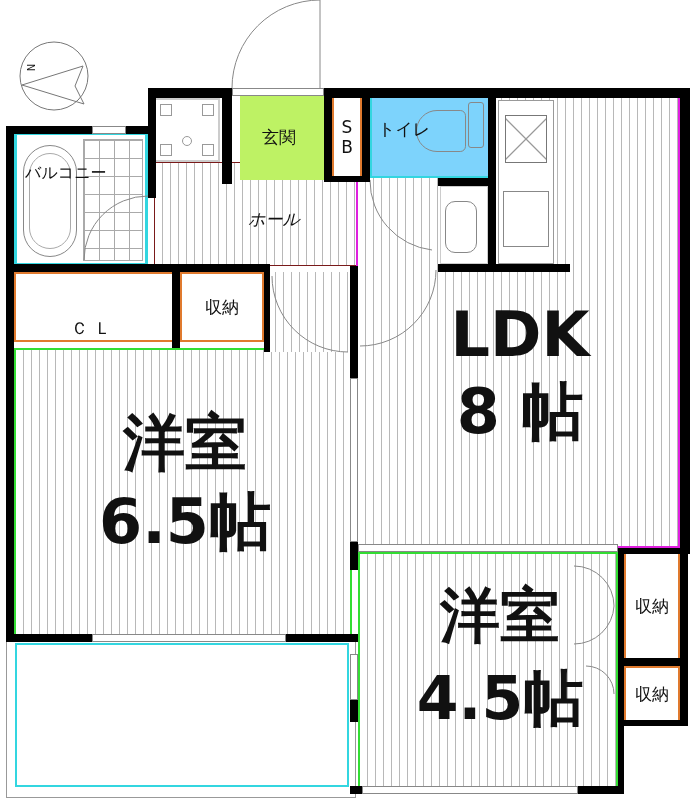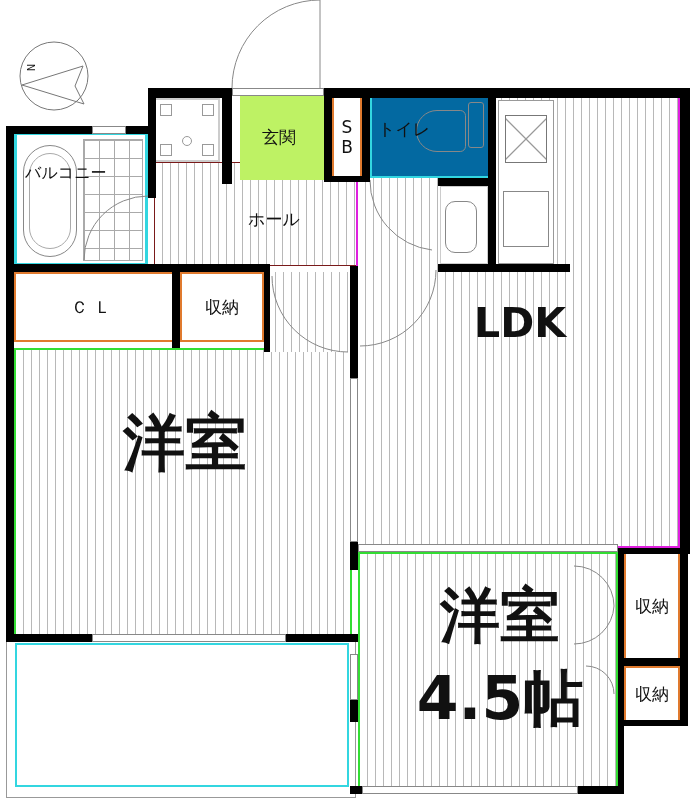--- a/index.html
+++ b/index.html
@@ -68,62 +68,64 @@
 
 <div class="abs" style="left:232px;top:96px;width:94px;height:84px;background:#bef264;margin-left:8px;">
   <span class="small-label" style="left:22px;top:30px;">玄関</span>
 </div>
 
 <div class="storage" style="left:332px;top:96px;width:30px;height:82px;flex-direction:column;">
   <span style="font-size:17px;line-height:20px;">S</span>
   <span style="font-size:17px;line-height:20px;">B</span>
 </div>
 
-<div class="abs" style="left:370px;top:96px;width:120px;height:82px;border:2px solid #33d6e0;background:#0369a1;">
+<div class="abs" style="left:370px;top:96px;width:120px;height:82px;border:2px solid #33d6e0;background:#7dd3fc;">
   <div class="abs" style="left:44px;top:12px;width:50px;height:42px;border:1px solid #888;border-radius:22px 6px 6px 22px;"></div>
   <div class="abs" style="left:96px;top:4px;width:16px;height:46px;border:1px solid #888;border-radius:3px;"></div>
   <span class="small-label" style="left:6px;top:20px;">トイレ</span>
 </div>
 <svg style="left:370px;top:180px;" width="70" height="72">
   <path d="M0,0 A70,70 0 0 0 62,70" fill="none" stroke="#888" stroke-width="1"></path>
 </svg>
 
 <div class="abs" style="left:440px;top:186px;width:48px;height:78px;background:#fff;border:1px solid #ccc;">
   <div class="abs" style="left:4px;top:14px;width:32px;height:52px;border:1px solid #888;border-radius:10px;"></div>
 </div>
 
-<span class="small-label" style="left:248px;top:208px;">ホール</span>
+<span class="small-label" style="left:248px;top:208px;font-style:italic;">ホール</span>
 
 <div class="abs" style="left:498px;top:100px;width:56px;height:164px;border:1px solid #999;background:#fff;">
   <div class="abs" style="left:6px;top:14px;width:42px;height:48px;border:1px solid #777;
        background-image: linear-gradient(45deg, transparent 48%, #999 50%, transparent 52%), linear-gradient(-45deg, transparent 48%, #999 50%, transparent 52%);"></div>
   <div class="abs" style="left:4px;top:90px;width:46px;height:56px;border:1px solid #888;"></div>
 </div>
 
-<div class="storage" style="left:14px;top:272px;width:160px;height:70px;">
+<div class="storage" style="left:14px;top:272px;width:160px;height:70px;align-items:flex-end;">
   <span style="font-size:17px;letter-spacing:6px;">ＣＬ</span>
 </div>
 <div class="storage" style="left:180px;top:272px;width:84px;height:70px;">
   <span style="font-size:17px;">収納</span>
 </div>
 
 <svg style="left:270px;top:274px;" width="80" height="80">
   <path d="M2,2 A76,76 0 0 0 78,78" fill="none" stroke="#888" stroke-width="1"></path>
 </svg>
 
 <svg style="left:360px;top:270px;" width="80" height="80">
   <path d="M76,0 A76,76 0 0 1 0,76" fill="none" stroke="#888" stroke-width="1"></path>
 </svg>
 
-<div class="room-label" style="left:430px;top:302px;width:180px;font-size:41px;">
+<div class="room-label" style="left:430px;top:302px;width:180px;font-size:62px;">
   <div>LDK</div>
+  <div style="margin-top:12px;">8 帖</div>
 </div>
 
 <div class="room-label" style="left:90px;top:410px;width:190px;font-size:62px;">
   <div>洋室</div>
+  <div style="margin-top:14px;">6.5帖</div>
 </div>
 
 <div class="room-label" style="left:400px;top:584px;width:200px;font-size:60px;">
   <div>洋室</div>
   <div style="margin-top:20px;">4.5帖</div>
 </div>
 
 <div class="storage" style="left:624px;top:552px;width:56px;height:108px;">
   <span style="font-size:17px;">収納</span>
 </div>

